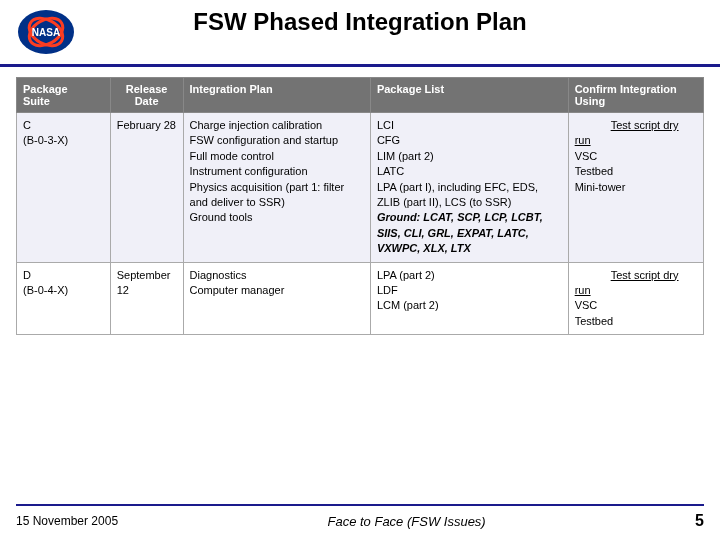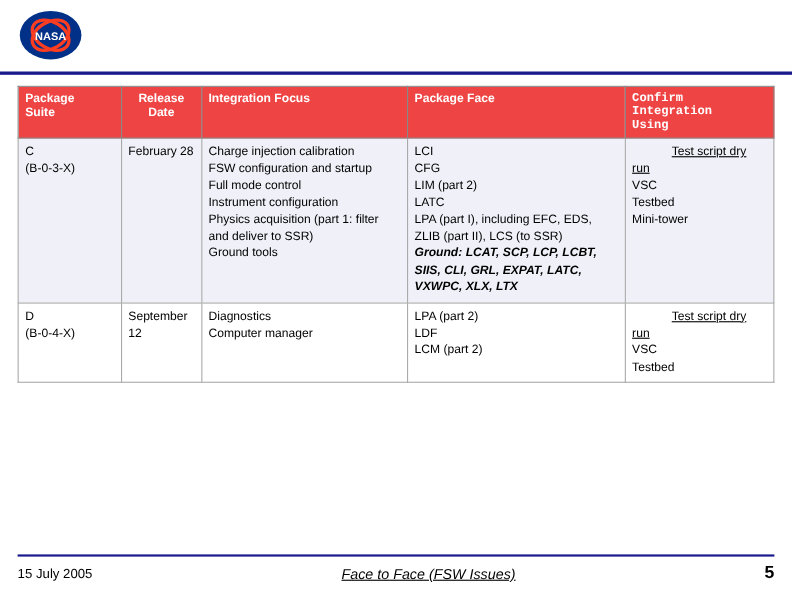--- a/index.html
+++ b/index.html
@@ -39,21 +39,21 @@
     
     .table-container {
       padding: 10px 16px 6px 16px;
     }
     table {
       width: 100%;
       border-collapse: collapse;
       font-size: 11px;
     }
     thead tr {
-      background: #ef4444;
+      background: #737373;
       color: #fff;
     }
     thead th {
       padding: 5px 6px;
       font-weight: bold;
       text-align: left;
       border: 1px solid #888;
       vertical-align: top;
     }
     tbody tr {
@@ -87,51 +87,51 @@
       display: flex;
       justify-content: space-between;
       align-items: center;
       border-top: 2px solid #1a1a8c;
       padding-top: 6px;
       font-size: 12px;
     }
     .footer-center {
       font-size: 13px;
       font-style: italic;
-      text-decoration: underline;
     }
     .footer-right {
       font-size: 16px;
       font-weight: bold;
     }
   </style>
 </head>
 <body>
 
 <div class="header">
   <div class="logo-area">
     <svg class="logo-svg" viewBox="0 0 60 48" xmlns="http://www.w3.org/2000/svg">
 
       <ellipse cx="30" cy="24" rx="28" ry="22" fill="#003087"></ellipse>
       <ellipse cx="30" cy="24" rx="18" ry="12" fill="none" stroke="#fc3d21" stroke-width="3" transform="rotate(-30 30 24)"></ellipse>
       <ellipse cx="30" cy="24" rx="18" ry="12" fill="none" stroke="#fc3d21" stroke-width="3" transform="rotate(30 30 24)"></ellipse>
       <text x="30" y="28" text-anchor="middle" fill="white" font-size="10" font-weight="bold" font-family="Arial">NASA</text>
     </svg>
   </div>
+  <div class="title">FSW Phased Integration Plan</div>
 </div>
 
 <div class="table-container">
   <table>
     <thead>
       <tr>
         <th style="width:90px;">Package<br>Suite</th>
         <th style="width:70px;text-align:center;">Release<br>Date</th>
-        <th style="width:180px;">Integration Focus</th>
-        <th style="width:190px;">Package Face</th>
-        <th style="width:130px;font-family:Liberation Mono, monospace;">Confirm Integration<br>Using</th>
+        <th style="width:180px;">Integration Plan</th>
+        <th style="width:190px;">Package List</th>
+        <th style="width:130px;">Confirm Integration<br>Using</th>
       </tr>
     </thead>
     <tbody>
 
       <tr>
         <td>C<br>(B-0-3-X)</td>
         <td>February 28</td>
         <td>
           Charge injection calibration<br>
           FSW configuration and startup<br>
@@ -173,16 +173,16 @@
           VSC<br>
           Testbed
         </td>
       </tr>
 
     </tbody>
   </table>
 </div>
 
 <div class="footer">
-  <span>15 July 2005</span>
+  <span>15 November 2005</span>
   <span class="footer-center">Face to Face (FSW Issues)</span>
   <span class="footer-right">5</span>
 </div>
 
 </body></html>

